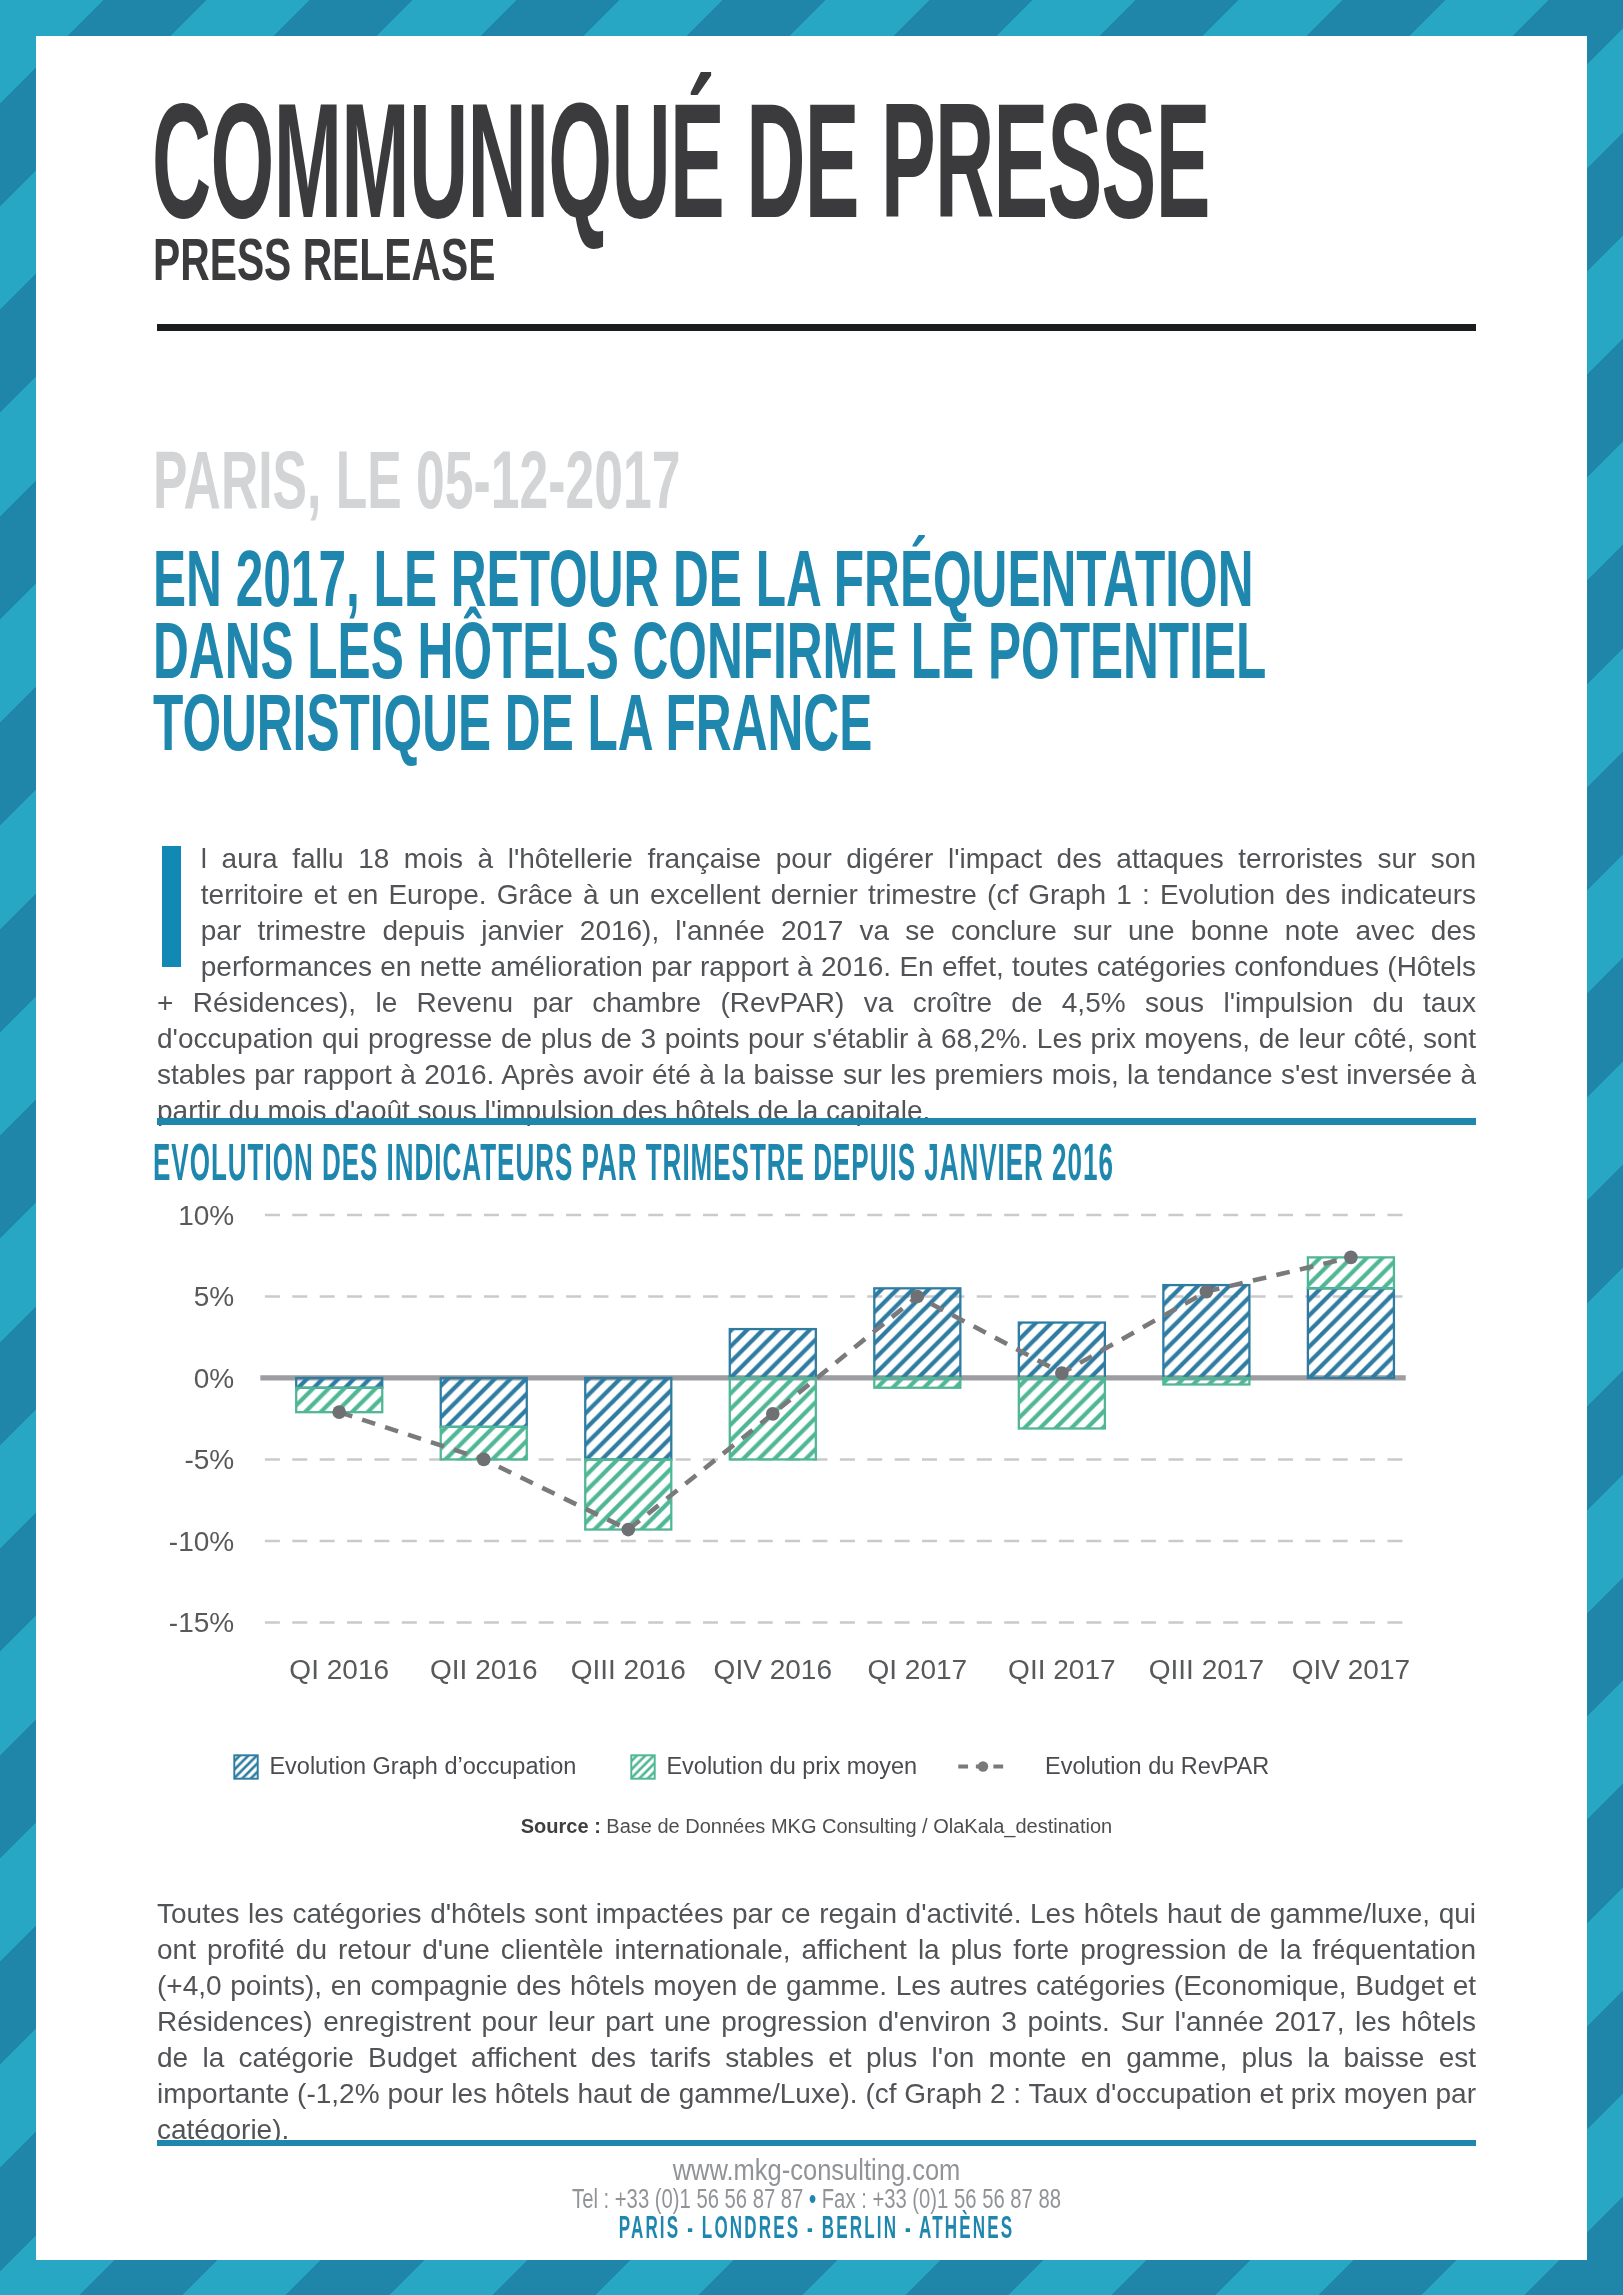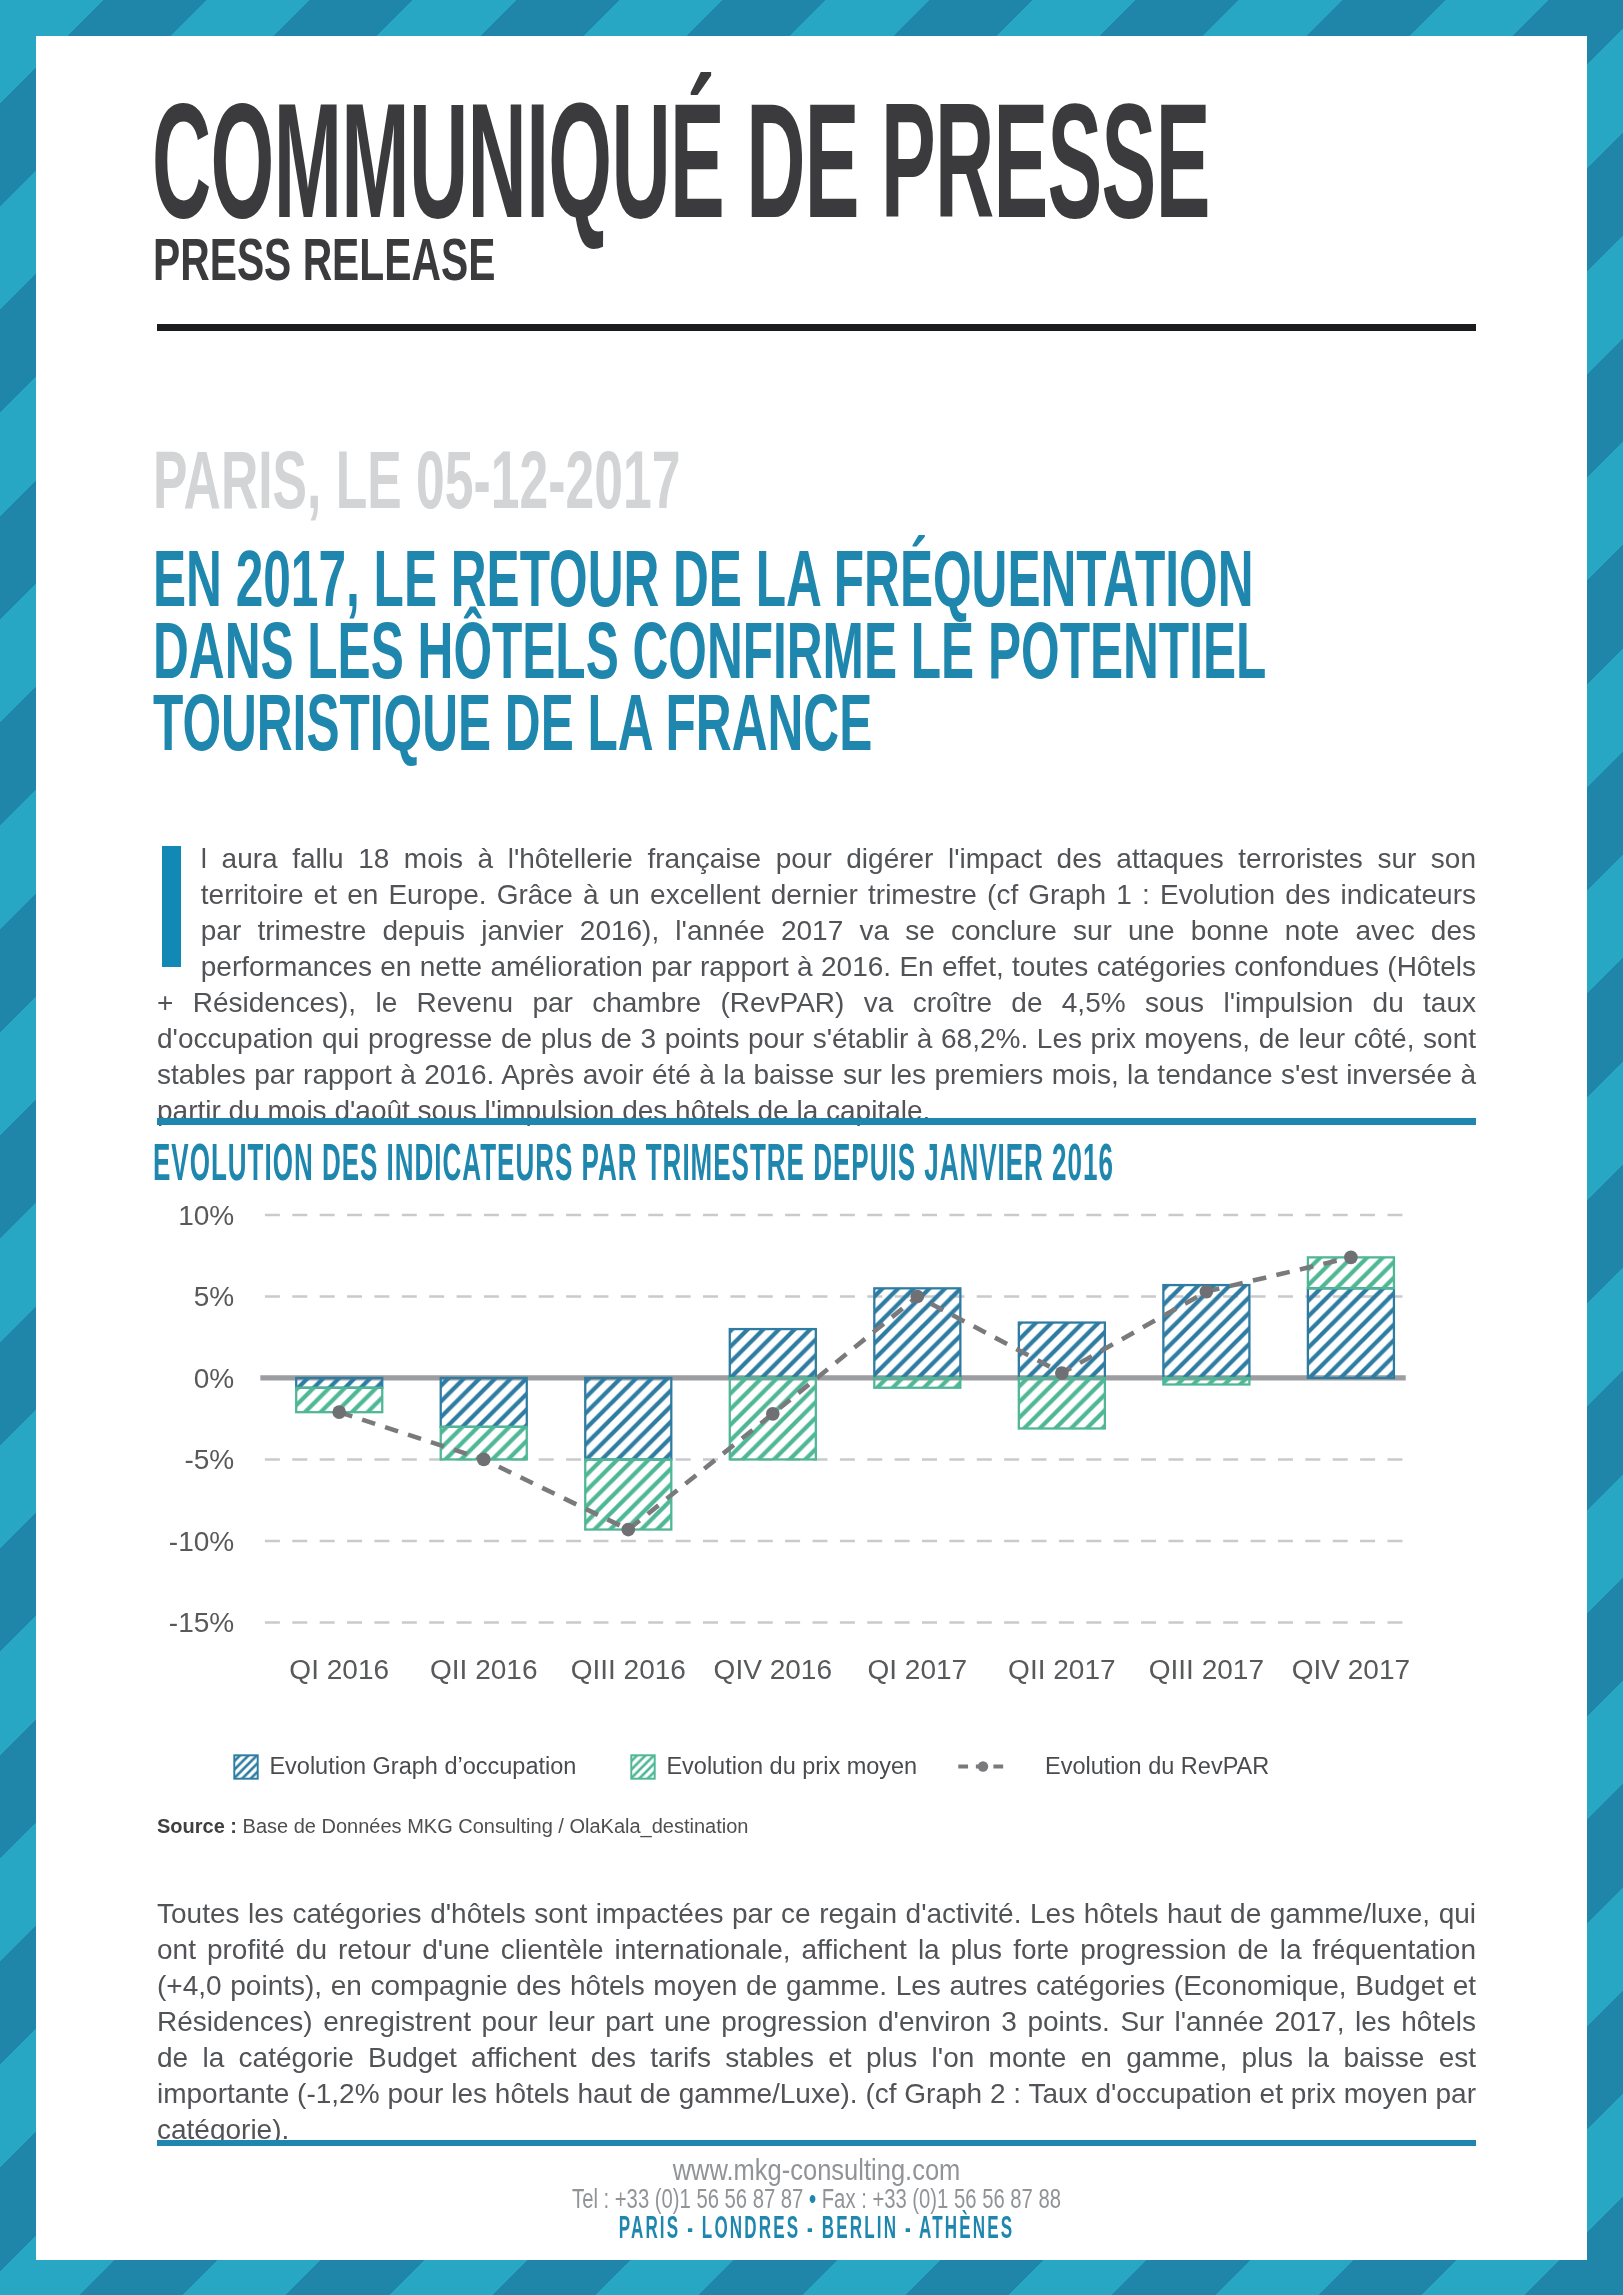--- a/index.html
+++ b/index.html
@@ -49,21 +49,21 @@
   .section-rule{left:121px;top:1082px;width:1319px;height:7.2px;background:var(--teal);}
   .section-title{left:117px;top:1100px;font-size:52px;line-height:1;font-weight:bold;letter-spacing:2px;color:var(--teal);--sx:.5;}
 
   .chart{left:121px;top:1164px;}
   .axis-label{font-family:"Liberation Sans",sans-serif;font-size:43px;fill:#58595B;}
 
   .legend{left:121px;top:1717px;width:1319px;height:30px;}
   .legend-item{position:absolute;top:0;display:flex;align-items:center;gap:10.4px;}
   .legend-label{font-size:23.5px;color:#4A4B4E;white-space:nowrap;}
 
-  .source{left:121px;top:1779px;width:1319px;text-align:left;font-size:20px;color:#4D4E50;}
+  .source{left:121px;top:1779px;width:1319px;text-align:center;font-size:20px;color:#4D4E50;}
   .source b{color:#3E3F41;}
 
   .analysis{left:121px;top:1860px;width:1319px;}
 
   .footer-rule{left:121px;top:2104px;width:1319px;height:5.9px;background:var(--teal);}
   .footer-site{left:121px;top:2117px;width:1319px;font-size:30px;color:var(--footer-gray);--sx:.85;}
   .footer-contact{left:121px;top:2148px;width:1319px;font-size:27px;color:var(--footer-gray);--sx:.75;}
   .footer-contact .dot{color:var(--teal);font-weight:bold;}
   .footer-cities{left:121px;top:2174px;width:1319px;font-size:31px;font-weight:bold;letter-spacing:3.9px;color:var(--teal);--sx:.55;}
 </style>

